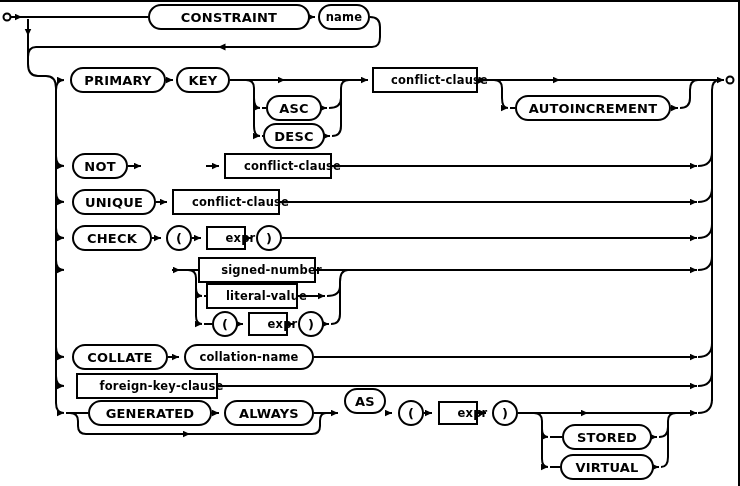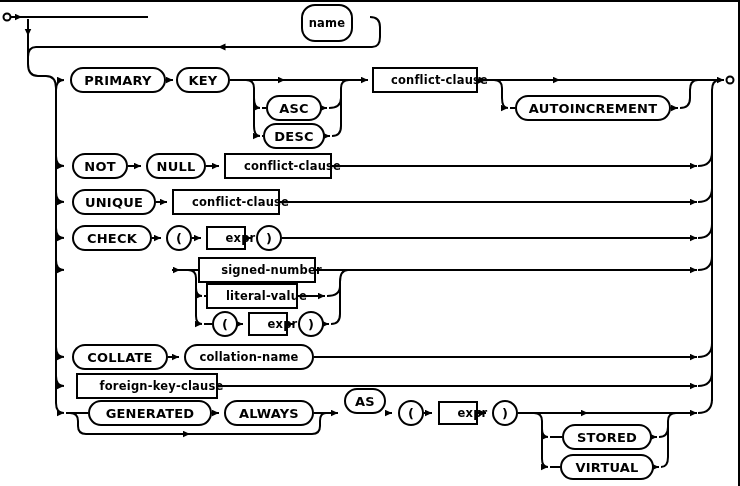--- a/index.html
+++ b/index.html
@@ -138,31 +138,31 @@
     <path d="M550,467 H560"></path>
     <path d="M654,467 H659" marker-end="url(#ah)"></path>
     <path d="M661,467 Q668,467 668,457"></path>
     <path d="M668,457 V421 Q668,413 676,413"></path>
     <path d="M660,413 H697" marker-end="url(#ah)"></path>
     <path d="M698,413 Q712,413 712,399"></path>
 
     <path d="M712,401 V90 Q712,80 720,80"></path>
   </svg>
 
-  <div class="node oval nt" style="left:301px;top:4px;width:52px;height:38px">name</div>
+  <div class="node oval kw" style="left:148px;top:4px;width:162px;height:26px">CONSTRAINT</div>
+  <div class="node oval nt" style="left:318px;top:4px;width:52px;height:26px">name</div>
 
   <div class="node oval kw" style="left:70px;top:67px;width:96px;height:26px">PRIMARY</div>
   <div class="node oval kw" style="left:176px;top:67px;width:54px;height:26px">KEY</div>
   <div class="node oval kw" style="left:266px;top:95px;width:56px;height:26px">ASC</div>
   <div class="node oval kw" style="left:263px;top:123px;width:62px;height:26px">DESC</div>
   <div class="node rect nt" style="left:372px;top:67px;width:106px;height:26px">conflict-clause</div>
   <div class="node oval kw" style="left:515px;top:95px;width:156px;height:26px">AUTOINCREMENT</div>
 
   <div class="node oval kw" style="left:72px;top:153px;width:56px;height:26px">NOT</div>
-  <div class="node oval kw" style="left:146px;top:153px;width:60px;height:26px">NULL</div>
   <div class="node rect nt" style="left:224px;top:153px;width:108px;height:26px">conflict-clause</div>
 
   <div class="node oval kw" style="left:72px;top:189px;width:84px;height:26px">UNIQUE</div>
   <div class="node rect nt" style="left:172px;top:189px;width:108px;height:26px">conflict-clause</div>
 
   <div class="node oval kw" style="left:72px;top:225px;width:80px;height:26px">CHECK</div>
   <div class="node circle paren" style="left:166px;top:225px;width:26px;height:26px">(</div>
   <div class="node rect nt" style="left:206px;top:226px;width:40px;height:24px">expr</div>
   <div class="node circle paren" style="left:256px;top:225px;width:26px;height:26px">)</div>
 

